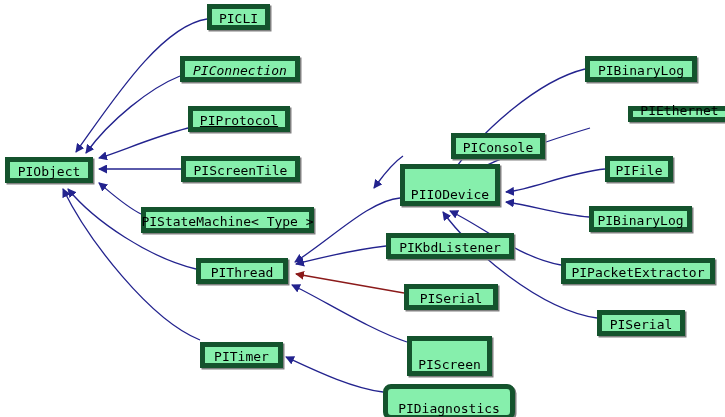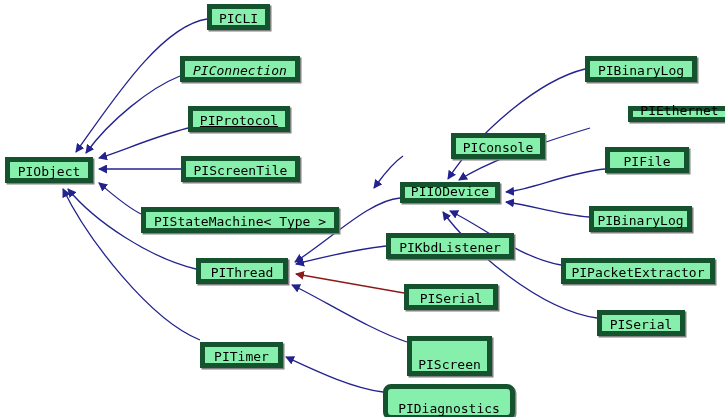--- a/index.html
+++ b/index.html
@@ -88,54 +88,54 @@
       </div>
       <div class="class-node" style="left: 180px; top: 56px; width: 120px; height: 26px; font-style: italic;">
         <span class="class-node-label">PIConnection</span>
       </div>
       <div class="class-node" style="left: 188px; top: 106px; width: 102px; height: 26px; text-decoration: underline;">
         <span class="class-node-label">PIProtocol</span>
       </div>
       <div class="class-node" style="left: 181px; top: 156px; width: 119px; height: 26px;">
         <span class="class-node-label">PIScreenTile</span>
       </div>
-      <div class="class-node" style="left: 141px; top: 207px; width: 198px; height: 26px;">
+      <div class="class-node" style="left: 141px; top: 207px; width: 173px; height: 26px;">
         <span class="class-node-label">PIStateMachine&lt; Type &gt;</span>
       </div>
       <div class="class-node" style="left: 196px; top: 258px; width: 92px; height: 26px;">
         <span class="class-node-label">PIThread</span>
       </div>
       <div class="class-node" style="left: 200px; top: 342px; width: 83px; height: 26px;">
         <span class="class-node-label">PITimer</span>
       </div>
       <div class="class-node" style="left: 403px; top: 133px; width: 94px; height: 26px; margin-left: 48px;">
         <span class="class-node-label">PIConsole</span>
       </div>
-      <div class="class-node" style="left: 400px; top: 182px; width: 100px; height: 21px;">
+      <div class="class-node" style="left: 400px; top: 164px; width: 100px; height: 42px;">
         <span class="class-node-label">PIIODevice</span>
       </div>
       <div class="class-node" style="left: 386px; top: 233px; width: 128px; height: 26px;">
         <span class="class-node-label">PIKbdListener</span>
       </div>
       <div class="class-node" style="left: 404px; top: 284px; width: 94px; height: 26px;">
         <span class="class-node-label">PISerial</span>
       </div>
       <div class="class-node" style="left: 407px; top: 336px; width: 85px; height: 40px;">
         <span class="class-node-label">PIScreen</span>
       </div>
       <div class="class-node" style="left: 383px; top: 384px; width: 132px; height: 36px; border-radius: 8px;">
         <span class="class-node-label">PIDiagnostics</span>
       </div>
       <div class="class-node" style="left: 585px; top: 56px; width: 112px; height: 26px;">
         <span class="class-node-label">PIBinaryLog</span>
       </div>
       <div class="class-node" style="left: 590px; top: 106px; width: 103px; height: 16px; margin-left: 38px;">
         <span class="class-node-label">PIEthernet</span>
       </div>
-      <div class="class-node" style="left: 605px; top: 147px; width: 84px; height: 26px;">
+      <div class="class-node" style="left: 605px; top: 156px; width: 68px; height: 26px;">
         <span class="class-node-label">PIFile</span>
       </div>
       <div class="class-node" style="left: 589px; top: 206px; width: 103px; height: 26px;">
         <span class="class-node-label">PIBinaryLog</span>
       </div>
       <div class="class-node" style="left: 561px; top: 258px; width: 154px; height: 26px;">
         <span class="class-node-label">PIPacketExtractor</span>
       </div>
       <div class="class-node" style="left: 597px; top: 310px; width: 88px; height: 26px;">
         <span class="class-node-label">PISerial</span>

